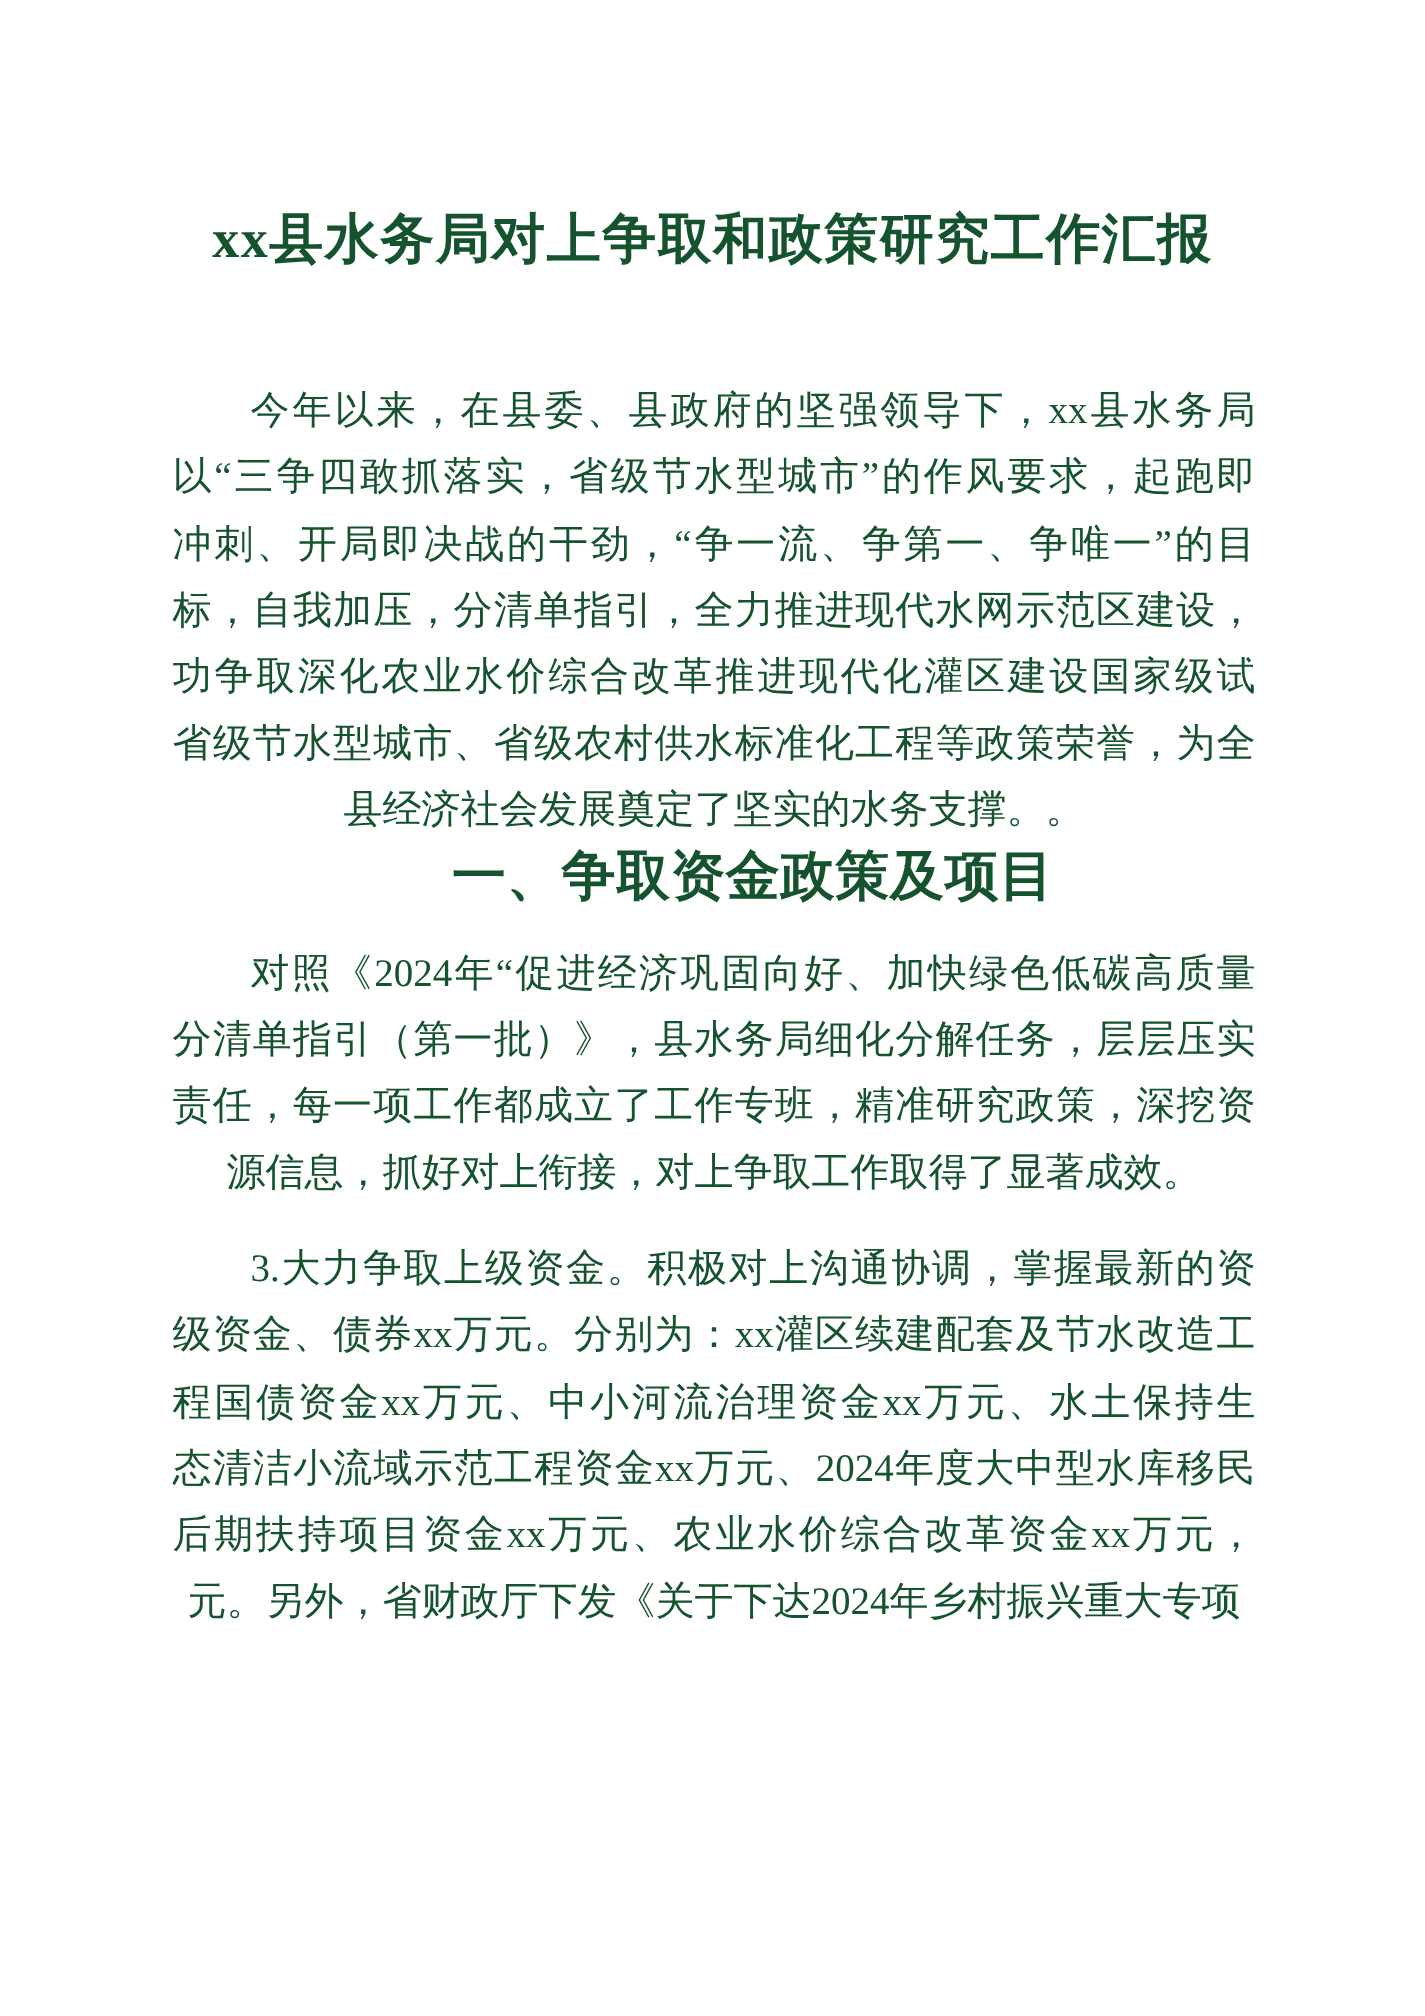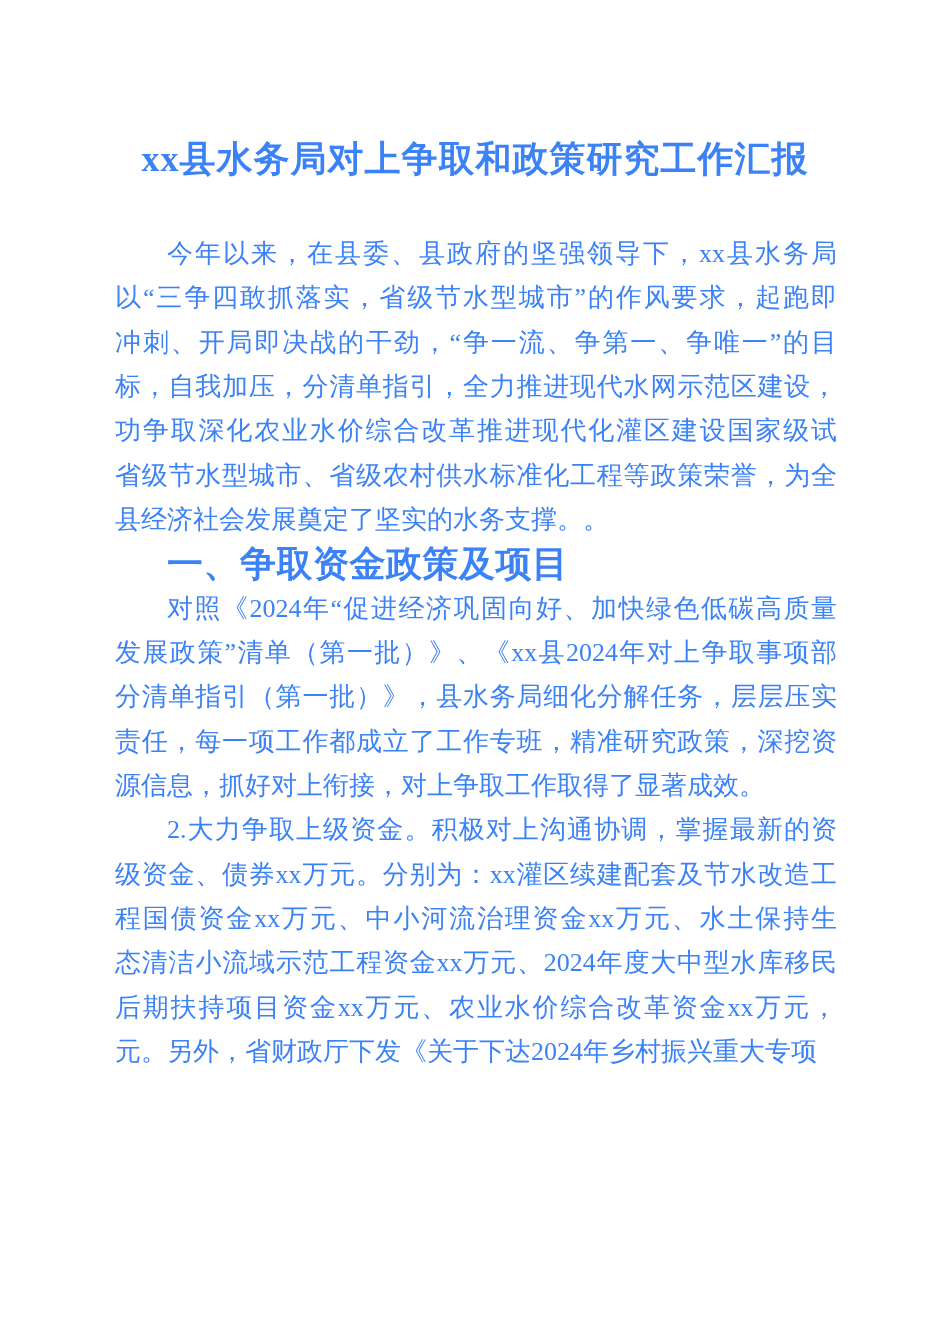--- a/index.html
+++ b/index.html
@@ -7,21 +7,21 @@
     padding: 0;
     background: #ffffff;
   }
   .page {
     position: relative;
     width: 950px;
     height: 1344px;
     background: #ffffff;
     overflow: hidden;
     font-family: "Liberation Serif", "DejaVu Serif", serif;
-    color: #3b82f6;
+    color: #14532d;
   }
   .doc-title {
     position: absolute;
     top: 130px;
     left: 0;
     width: 950px;
     height: 58px;
     line-height: 58px;
     text-align: center;
     font-size: 36px;
@@ -35,35 +35,36 @@
     top: 232px;
     left: 115px;
     width: 722px;
   }
   .line {
     height: 44.33px;
     line-height: 44.33px;
     font-size: 26px;
     overflow: hidden;
     white-space: nowrap;
-    text-align: left;
+    text-align: center;
   }
   
   .line.jf {
     white-space: normal;
     text-align: justify;
     text-align-last: justify;
     text-justify: inter-character;
   }
   
   .line.in {
     padding-left: 52px;
   }
   .line.in.jf {
     width: 670px;
+    margin-top: 20px;
   }
   
   .line.hd {
     padding-left: 52px;
     font-family: "Liberation Sans", "DejaVu Sans", sans-serif;
     font-weight: 700;
     font-size: 36px;
     letter-spacing: 0.5px;
   }
 </style>
@@ -77,25 +78,24 @@
   <div class="body-block">
     <div class="line in jf">今年以来，在县委、县政府的坚强领导下，xx县水务局</div>
     <div class="line jf">以“三争四敢抓落实，省级节水型城市”的作风要求，起跑即</div>
     <div class="line jf">冲刺、开局即决战的干劲，“争一流、争第一、争唯一”的目</div>
     <div class="line jf">标，自我加压，分清单指引，全力推进现代水网示范区建设，成</div>
     <div class="line jf">功争取深化农业水价综合改革推进现代化灌区建设国家级试点、</div>
     <div class="line jf">省级节水型城市、省级农村供水标准化工程等政策荣誉，为全</div>
     <div class="line">县经济社会发展奠定了坚实的水务支撑。。</div>
     <div class="line hd">一、争取资金政策及项目</div>
     <div class="line in jf">对照《2024年“促进经济巩固向好、加快绿色低碳高质量</div>
-    <div class="line jf">发展政策”清单（第一批）》、《xx县2024年对上争取事项部</div>
     <div class="line jf">分清单指引（第一批）》，县水务局细化分解任务，层层压实</div>
     <div class="line jf">责任，每一项工作都成立了工作专班，精准研究政策，深挖资</div>
     <div class="line">源信息，抓好对上衔接，对上争取工作取得了显著成效。</div>
-    <div class="line in jf">2.大力争取上级资金。积极对上沟通协调，掌握最新的资</div>
+    <div class="line in jf">3.大力争取上级资金。积极对上沟通协调，掌握最新的资</div>
     <div class="line jf">级资金、债券xx万元。分别为：xx灌区续建配套及节水改造工</div>
     <div class="line jf">程国债资金xx万元、中小河流治理资金xx万元、水土保持生</div>
     <div class="line jf">态清洁小流域示范工程资金xx万元、2024年度大中型水库移民</div>
     <div class="line jf">后期扶持项目资金xx万元、农业水价综合改革资金xx万元，</div>
     <div class="line">元。另外，省财政厅下发《关于下达2024年乡村振兴重大专项</div>
   </div>
 
 </div>
 
 </body></html>

